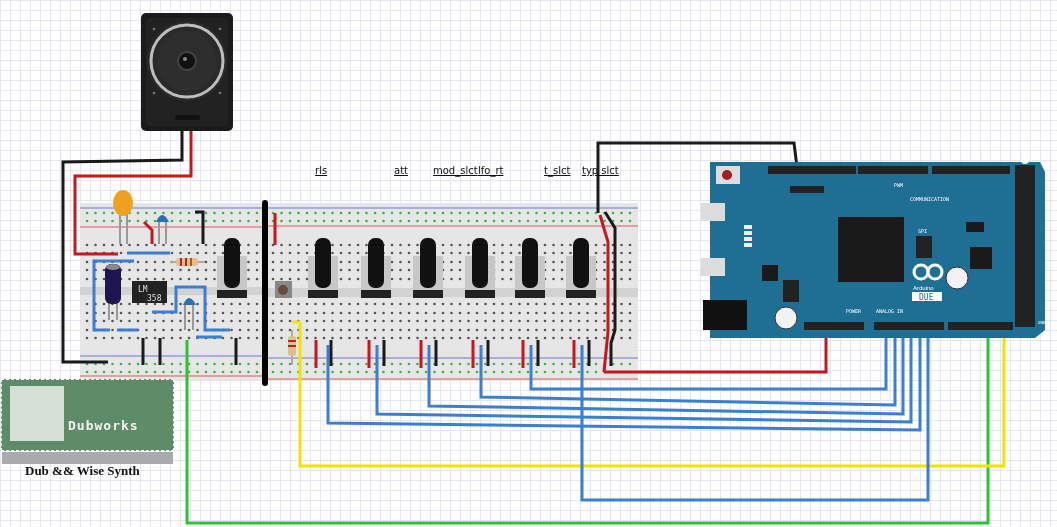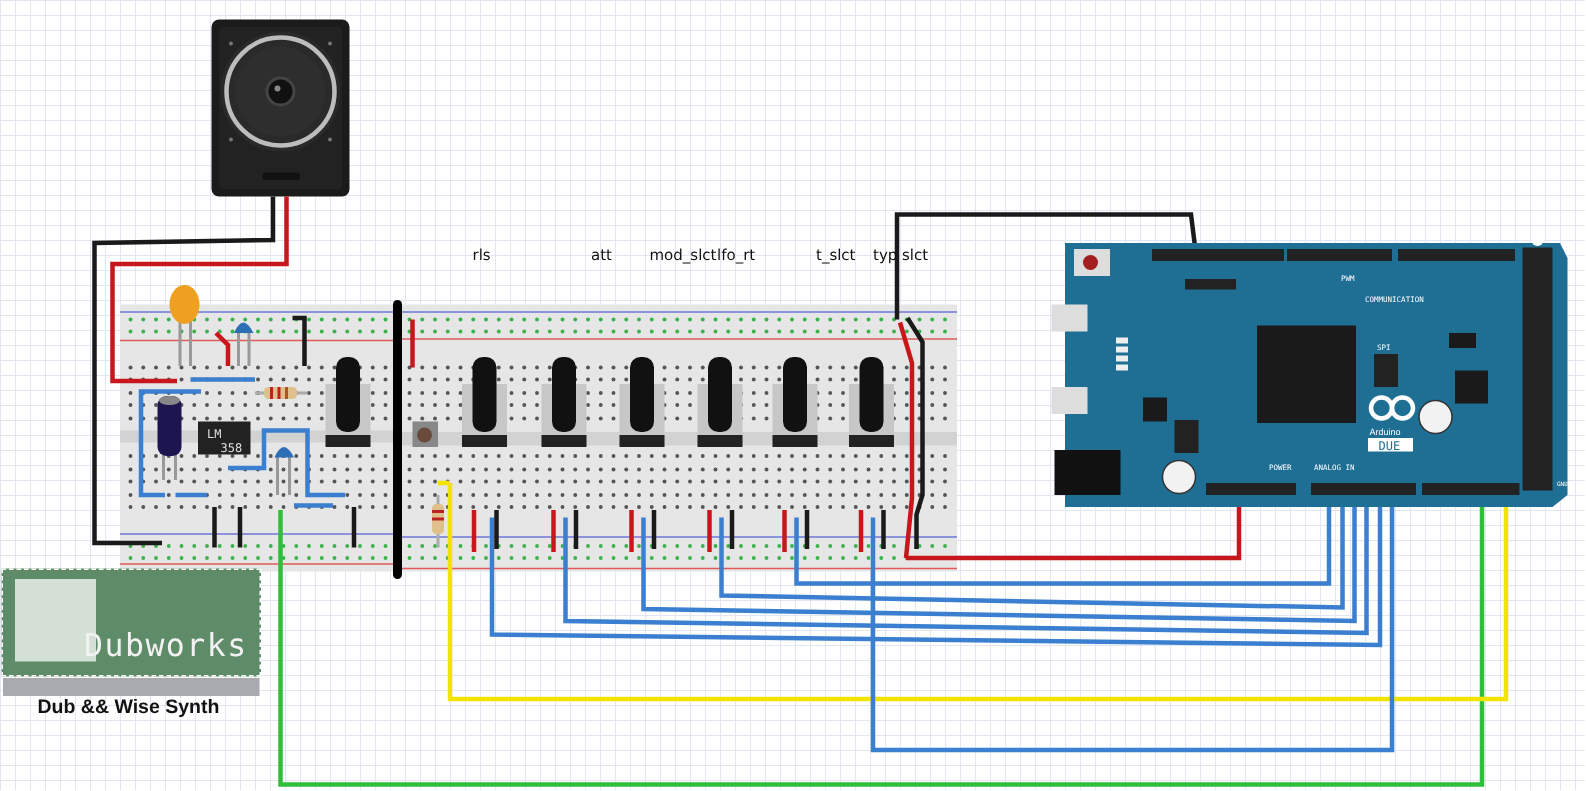--- a/index.html
+++ b/index.html
@@ -5,23 +5,23 @@
   html,body{margin:0;padding:0;}
   body{width:1057px;height:527px;overflow:hidden;background:#fff;position:relative;
     font-family:"Liberation Sans",sans-serif;}
   #canvas{position:absolute;left:0;top:0;width:1057px;height:527px;
     background-color:#fff;
     background-image:
       linear-gradient(#e3e6f0 1px,transparent 1px),
       linear-gradient(90deg,#e3e6f0 1px,transparent 1px);
     background-size:10px 10px;}
   svg{position:absolute;left:0;top:0;}
-  .pot-label{position:absolute;top:165px;font-size:10px;color:#111;font-family:"DejaVu Sans",sans-serif;}
-  .caption{position:absolute;left:25px;top:463px;font-weight:bold;font-size:13px;color:#111;font-family:Liberation Sans, sans-serif;}
-  .logo-text{position:absolute;left:56px;top:418px;font-family:"DejaVu Sans Mono",monospace;font-size:21px;color:#f2f2f2;letter-spacing:1px;}
+  .pot-label{position:absolute;top:165px;font-size:10px;color:#111;font-family:"DejaVu Sans",sans-serif;text-decoration:underline;}
+  .caption{position:absolute;left:25px;top:463px;font-weight:bold;font-size:13px;color:#111;font-family:Liberation Serif, serif;}
+  .logo-text{position:absolute;left:68px;top:418px;font-family:"DejaVu Sans Mono",monospace;font-size:13px;color:#f2f2f2;letter-spacing:1px;font-weight:bold;}
   .chip-text{font-family:"DejaVu Sans Mono",monospace;}
 </style>
 </head>
 <body>
 
 <div id="canvas">
 
 <svg width="1057" height="527" viewBox="0 0 1057 527">
 
   <g>

